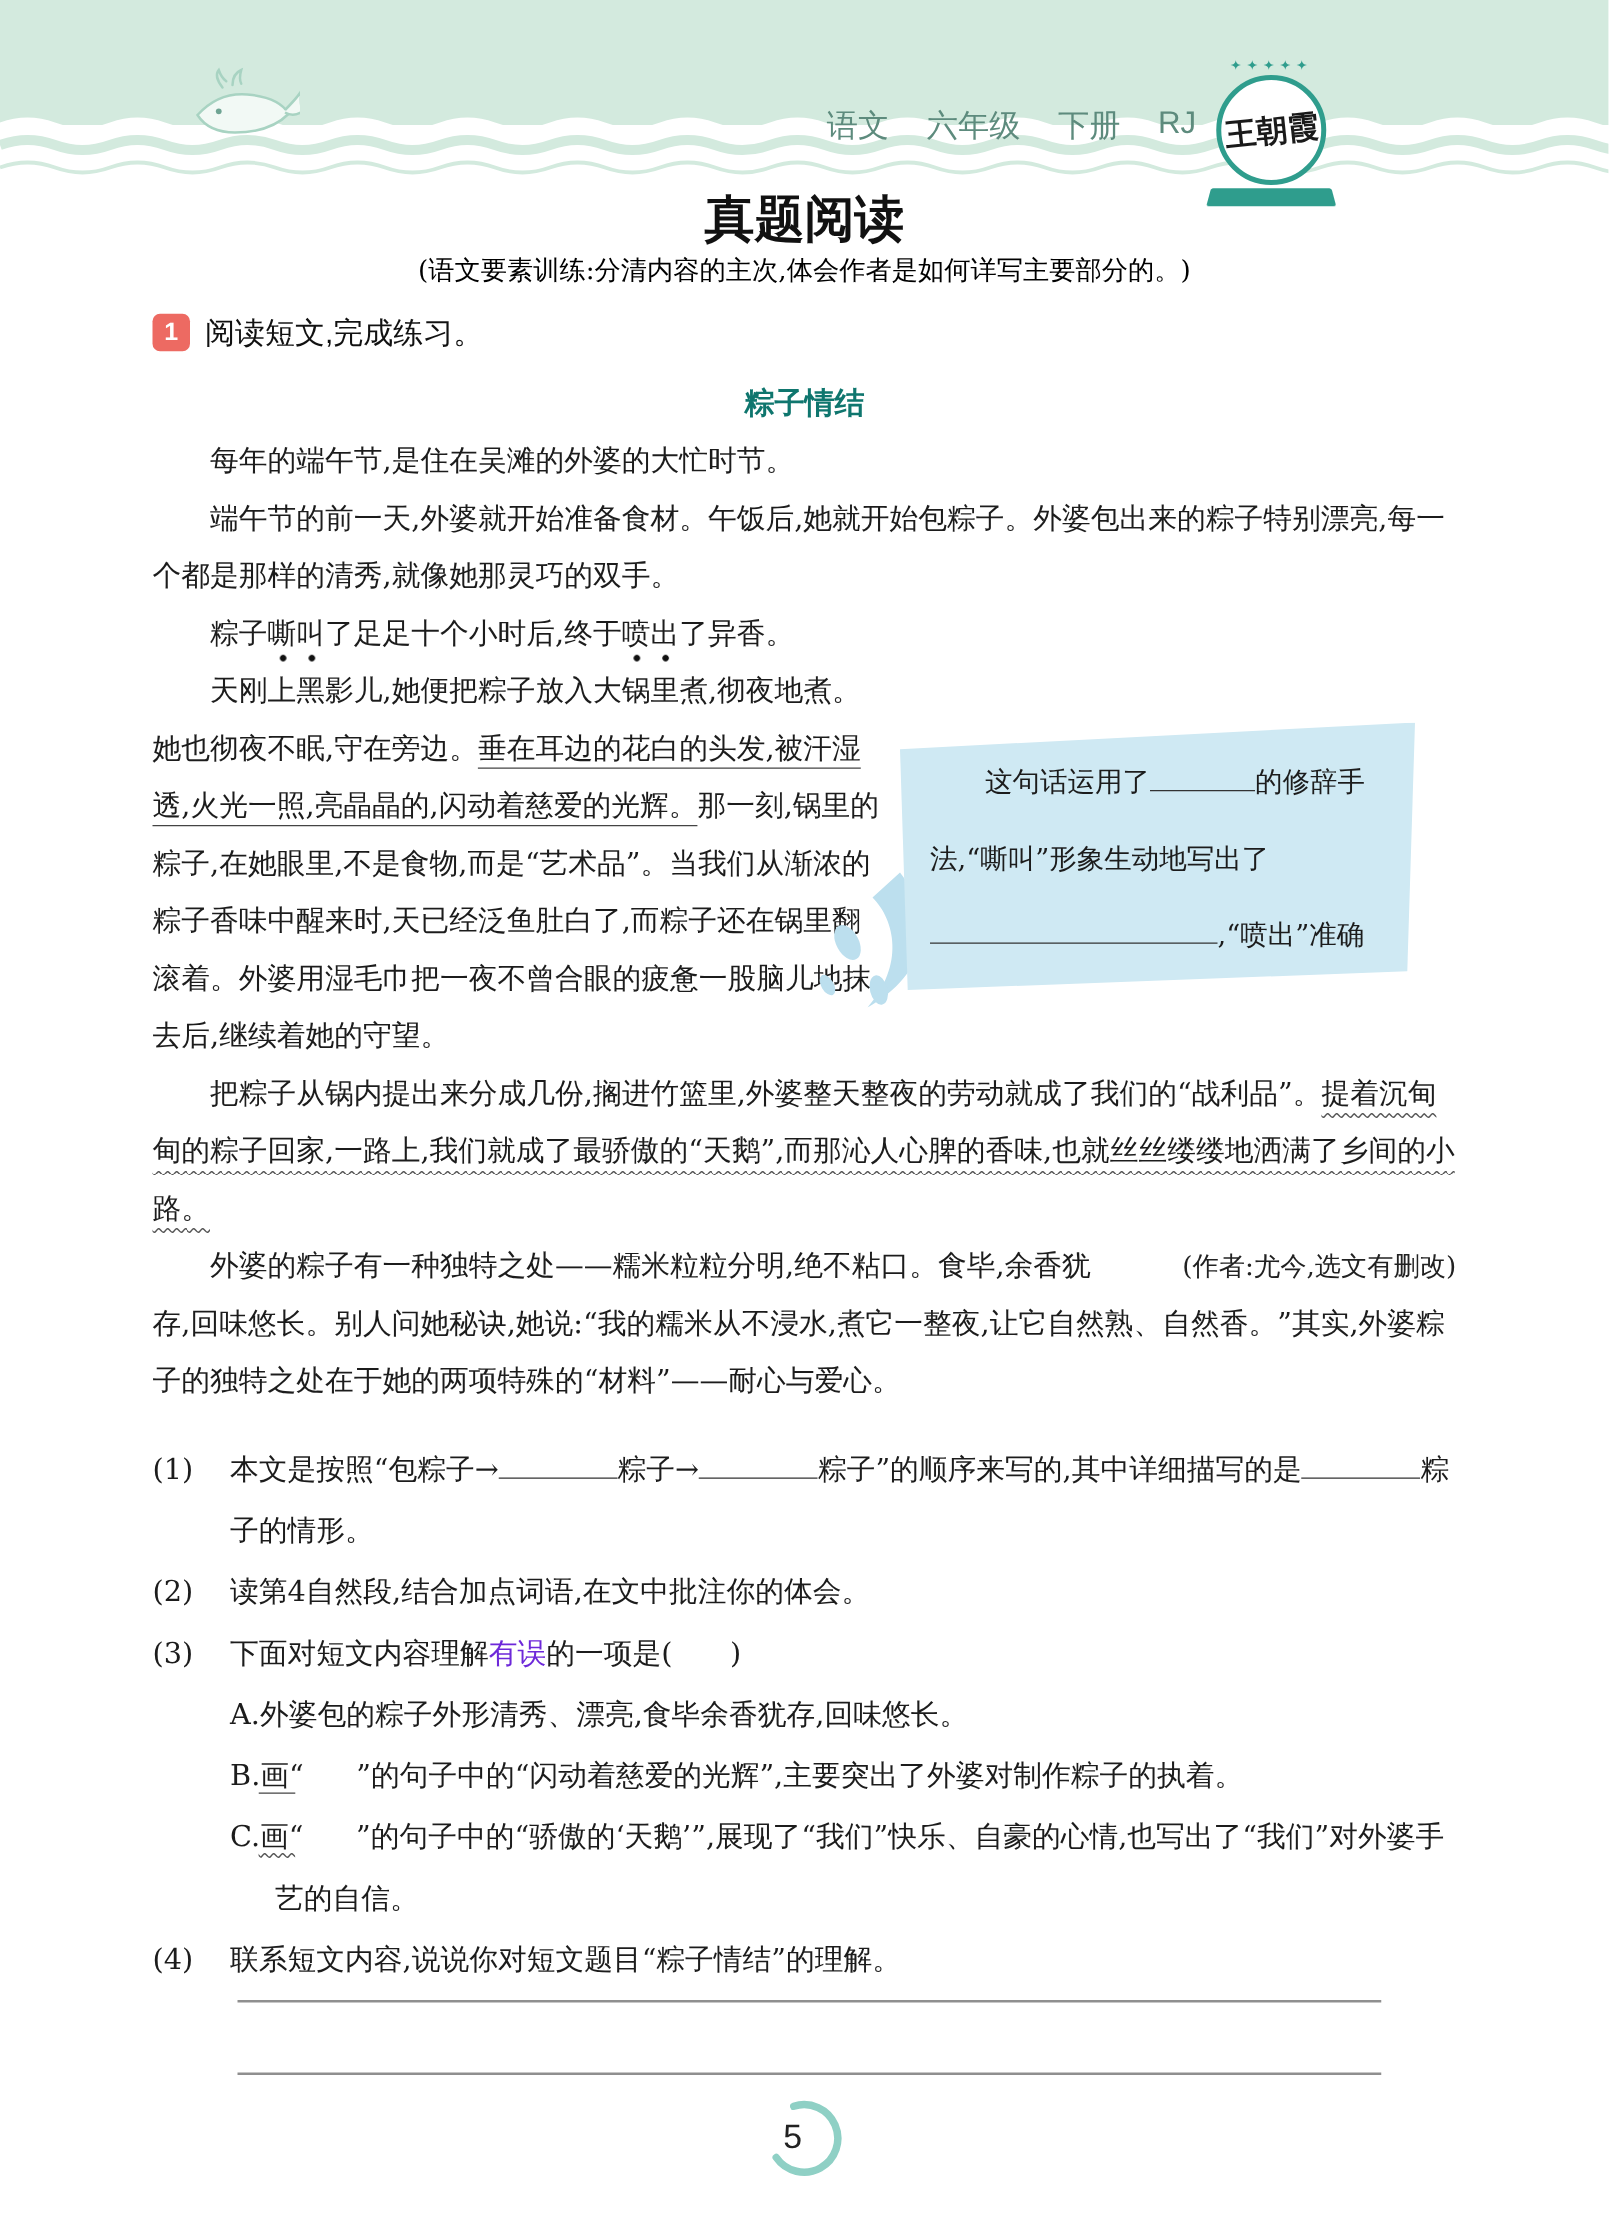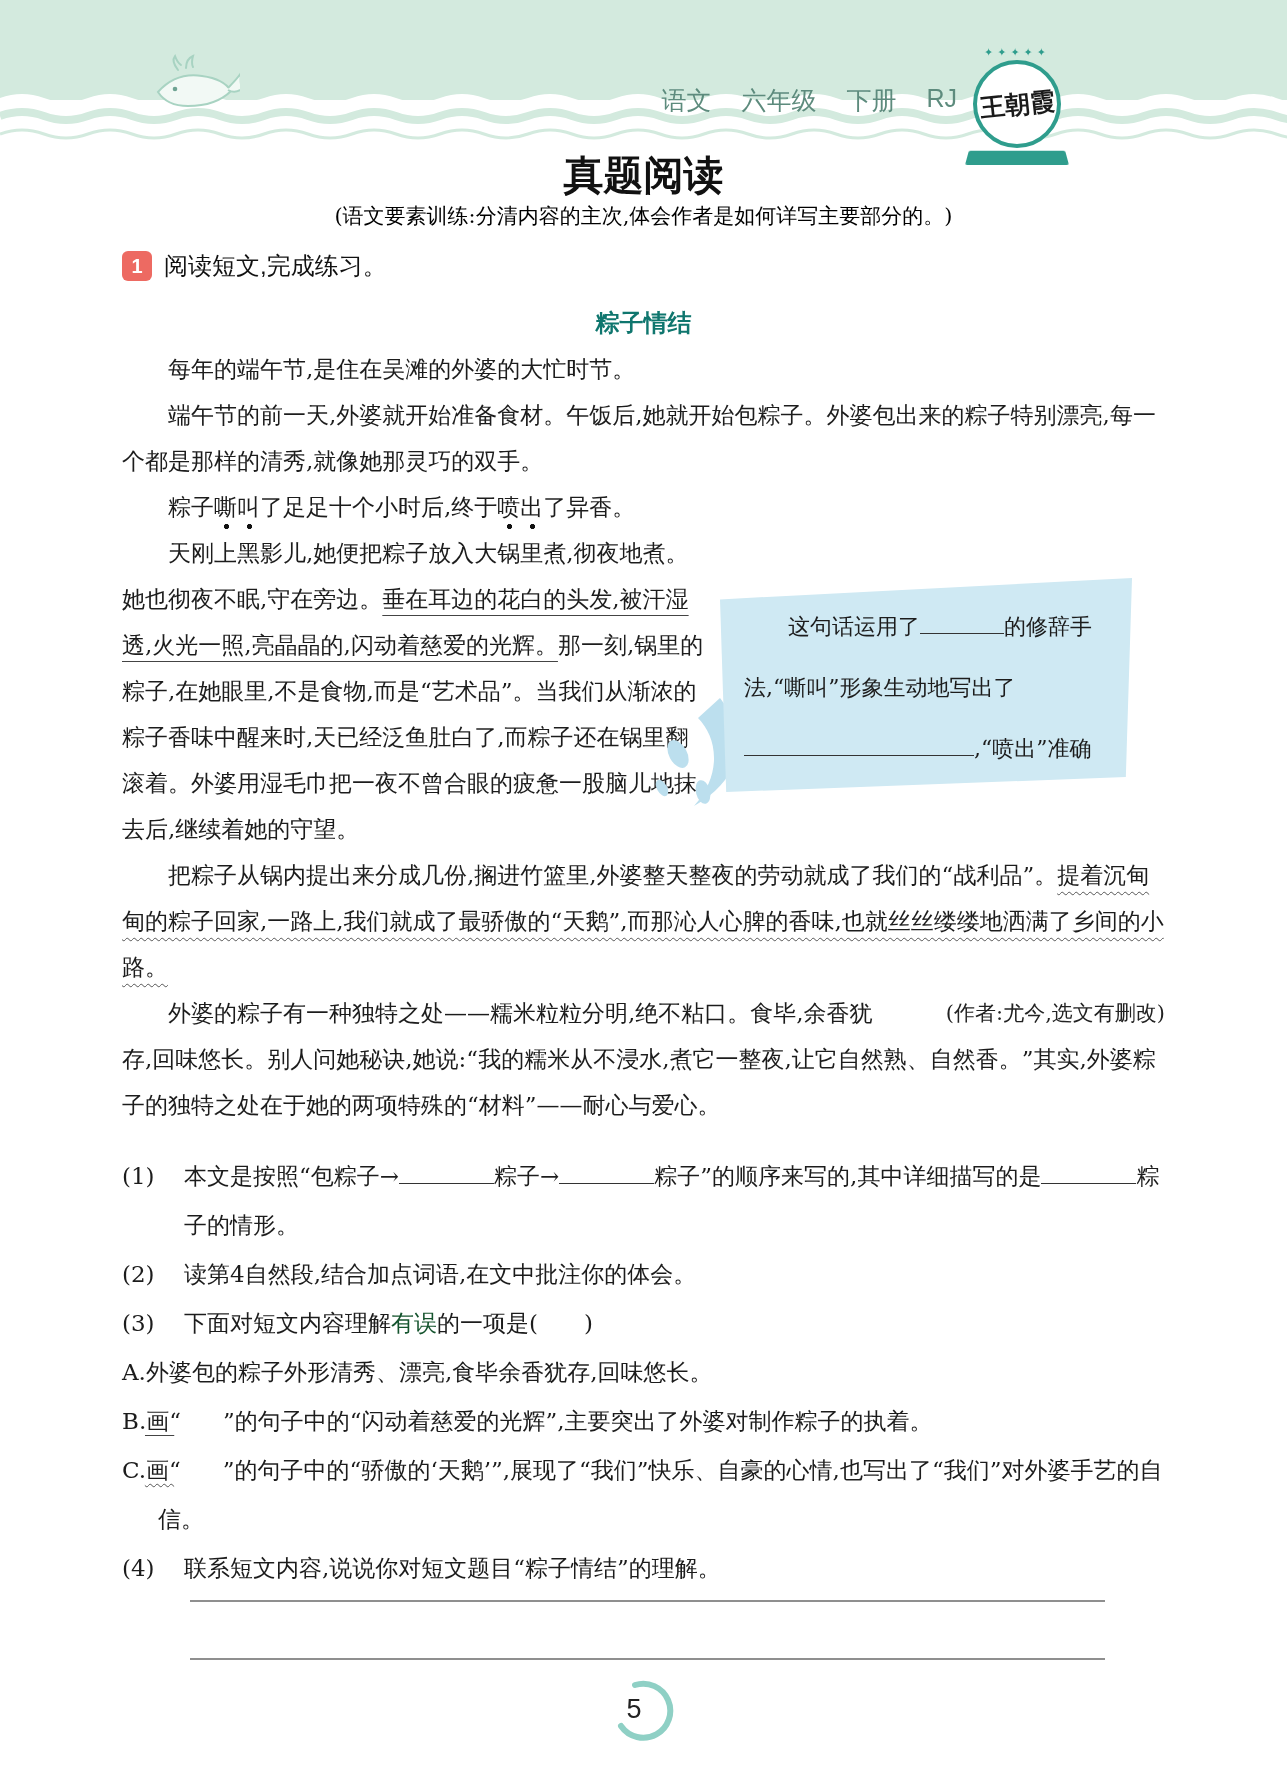--- a/index.html
+++ b/index.html
@@ -53,23 +53,23 @@
   .anno-box { position:absolute; left:720px; top:578px; width:412px; height:214px;
               background:#cfe9f3; clip-path:polygon(0% 10%, 100% 0%, 98.5% 93%, 1.5% 100%);
               padding:18px 24px 10px; font-size:22px; line-height:61px; text-indent:2em; color:#1c1c1c; }
   .blank { display:inline-block; border-bottom:1px solid #333; height:1em; text-indent:0; }
   .w84{width:84px;} .w230{width:230px;} .w60{width:60px;} .w170{width:170px;} .w95{width:95px;}
 
   
   .questions { position:absolute; top:1152px; left:122px; width:1043px; font-size:23px; line-height:49px; }
   .q { position:relative; padding-left:62px; }
   .qnum { position:absolute; left:0; top:0; }
-  .red { color:#14532d; }
+  .red { color:#6d28d9; }
   .opts { padding-left:0; }
-  .opt { padding-left:36px; text-indent:-36px; }
+  .opt { margin-left:62px; padding-left:36px; text-indent:-36px; }
   .line-sample { display:inline-block; width:42px; }
   .line-solid { text-decoration:underline; text-decoration-color:#444; text-decoration-thickness:1.2px; text-underline-offset:6px; }
   .line-wavy { text-decoration:underline wavy; text-decoration-color:#555; text-decoration-thickness:1px; text-underline-offset:5px; }
 
   .ans-line { position:absolute; left:190px; width:915px; border-bottom:2px solid #8f8f8f; }
   .ans-1 { top:1600px; } .ans-2 { top:1658px; }
 
   
   .page-num { position:absolute; left:50%; top:1680px; transform:translateX(-50%); width:66px; height:66px; }
   .page-num .num { position:absolute; left:16px; top:14px; font-family:"Liberation Sans", sans-serif;

